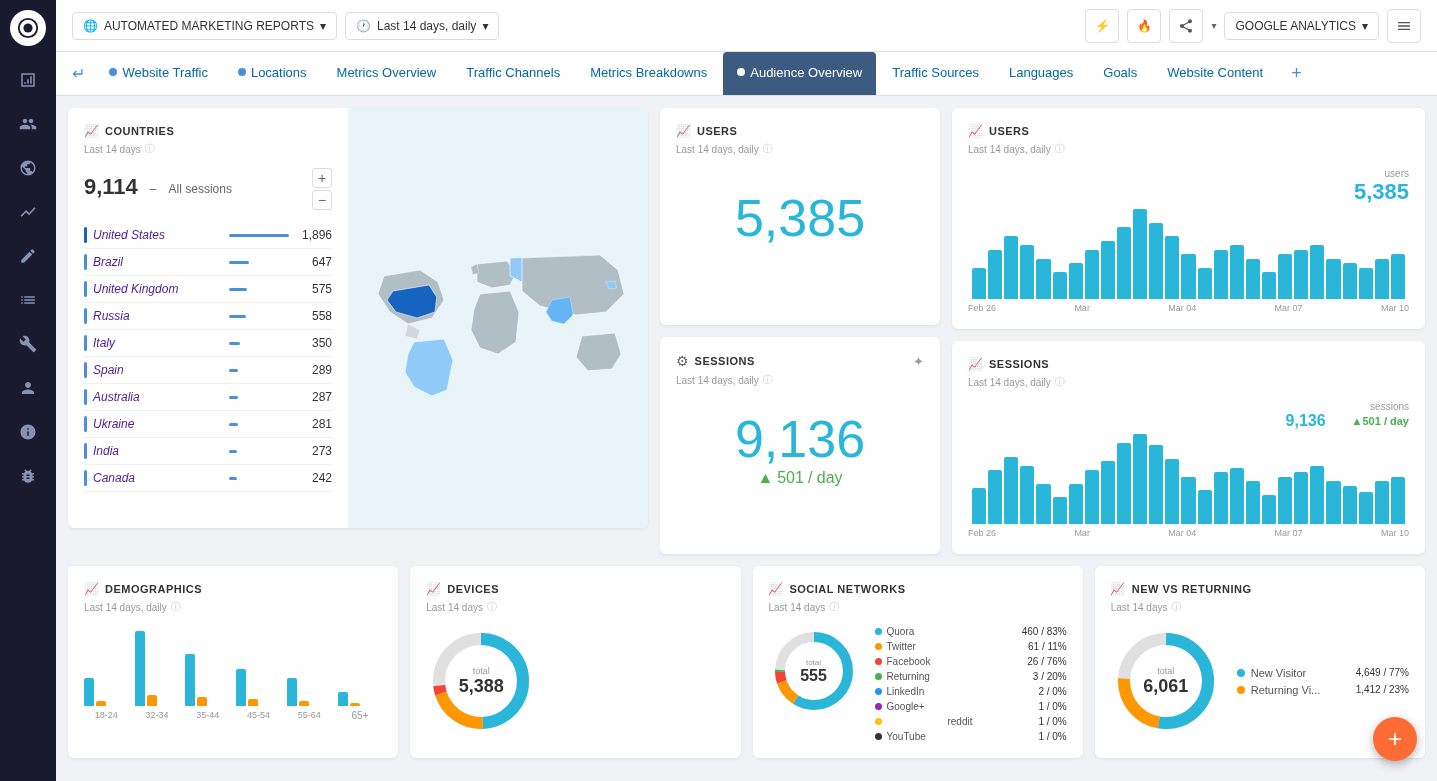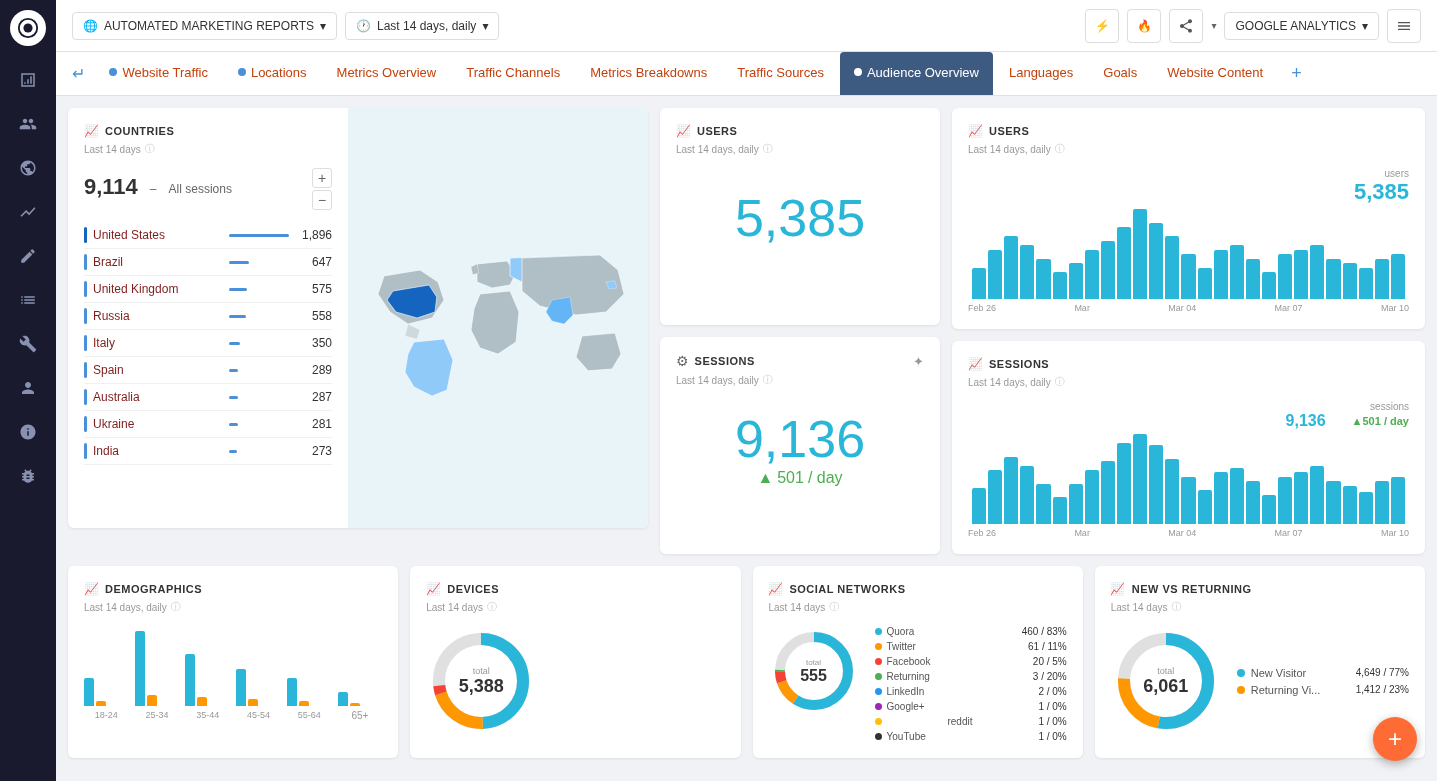--- a/index.html
+++ b/index.html
@@ -20,42 +20,42 @@
     .topbar-left { display: flex; align-items: center; gap: 8px; flex: 1; }
     .dropdown-btn { display: flex; align-items: center; gap: 6px; border: 1px solid #ddd; border-radius: 4px; padding: 6px 10px; cursor: pointer; font-size: 12px; background: #fff; white-space: nowrap; }
     .dropdown-btn .globe-icon { color: #4a90d9; }
     .dropdown-btn .clock-icon { color: #666; }
     .topbar-right { display: flex; align-items: center; gap: 8px; }
     .icon-btn { width: 34px; height: 34px; display: flex; align-items: center; justify-content: center; border-radius: 4px; cursor: pointer; color: #555; border: 1px solid #ddd; background: #fff; }
     .google-analytics-btn { display: flex; align-items: center; gap: 6px; border: 1px solid #ddd; border-radius: 4px; padding: 6px 10px; cursor: pointer; font-size: 12px; background: #fff; }
 
     
     .tabbar { background: #fff; display: flex; align-items: center; padding: 0 8px; height: 44px; border-bottom: 1px solid #e0e0e0; gap: 2px; flex-shrink: 0; overflow-x: auto; }
-    .tab-item { display: flex; align-items: center; gap: 5px; padding: 0 14px; height: 44px; cursor: pointer; font-size: 13px; color: #c2410c; border-bottom: 3px solid transparent; white-space: nowrap; }
+    .tab-item { display: flex; align-items: center; gap: 5px; padding: 0 14px; height: 44px; cursor: pointer; font-size: 13px; color: #0369a1; border-bottom: 3px solid transparent; white-space: nowrap; }
     .tab-item.active { color: #fff; background: #3d5a80; border-radius: 4px 4px 0 0; border-bottom: 3px solid #3d5a80; }
     .tab-dot { width: 8px; height: 8px; border-radius: 50%; flex-shrink: 0; }
     .tab-back { color: #4a90d9; font-size: 16px; padding: 0 8px; cursor: pointer; }
     .tab-add { color: #4a90d9; font-size: 18px; padding: 0 8px; cursor: pointer; margin-left: 4px; }
 
     
     .card { background: #fff; border-radius: 6px; padding: 16px; box-shadow: 0 1px 3px rgba(0,0,0,0.08); }
     .card-header { display: flex; align-items: center; gap: 6px; margin-bottom: 4px; }
     .card-title { font-size: 11px; font-weight: 700; letter-spacing: 0.5px; color: #333; text-transform: uppercase; }
     .card-subtitle { font-size: 10px; color: #999; display: flex; align-items: center; gap: 4px; margin-bottom: 12px; }
 
     
     .countries-card { grid-column: 1; grid-row: 1; display: flex; gap: 0; padding: 0; overflow: hidden; }
     .countries-left { padding: 16px; flex-shrink: 0; width: 280px; }
     .countries-right { flex: 1; position: relative; background: #f8f9fa; }
     .countries-total { font-size: 22px; font-weight: 700; color: #333; margin-bottom: 4px; }
     .total-row { display: flex; align-items: center; gap: 8px; margin-bottom: 12px; }
     .total-controls { display: flex; flex-direction: column; gap: 2px; margin-left: auto; }
     .ctrl-btn { width: 20px; height: 20px; border: 1px solid #ddd; background: #fff; cursor: pointer; display: flex; align-items: center; justify-content: center; font-size: 14px; color: #666; border-radius: 3px; }
     .country-row { display: flex; align-items: center; padding: 5px 0; border-bottom: 1px solid #f0f0f0; }
-    .country-name { flex: 1; color: #7f1d1d; font-size: 12px; cursor: pointer; }
+    .country-name { flex: 1; color: #4c1d95; font-size: 12px; cursor: pointer; font-style: italic; }
     .country-bar-wrap { width: 60px; margin: 0 8px; }
     .country-bar { height: 3px; background: #4a90d9; border-radius: 2px; }
     .country-val { width: 35px; text-align: right; font-size: 12px; color: #333; }
     .country-color-bar { width: 3px; height: 16px; margin-right: 6px; border-radius: 2px; }
 
     
     .bottom-row { grid-column: 1 / -1; display: grid; grid-template-columns: 1fr 1fr 1fr 1fr; gap: 12px; }
 
     
     .donut-container { display: flex; align-items: center; gap: 16px; margin-top: 12px; }
@@ -190,26 +190,26 @@
     </div>
     <div class="tab-item">
       <span>Metrics Overview</span>
     </div>
     <div class="tab-item">
       <span>Traffic Channels</span>
     </div>
     <div class="tab-item">
       <span>Metrics Breakdowns</span>
     </div>
-    <div class="tab-item">
-      <span>Traffic Sources</span>
-    </div>
     <div class="tab-item active">
       <span class="tab-dot" style="background:#fff;"></span>
       <span>Audience Overview</span>
+    </div>
+    <div class="tab-item">
+      <span>Traffic Sources</span>
     </div>
     <div class="tab-item">
       <span>Languages</span>
     </div>
     <div class="tab-item">
       <span>Goals</span>
     </div>
     <div class="tab-item">
       <span>Website Content</span>
     </div>
@@ -304,20 +304,28 @@
       </div>
       <span class="country-val">281</span>
     </div>
               <div class="country-row">
       <div class="country-color-bar" style="background:#4a90d9;"></div>
       <span class="country-name">India</span>
       <div class="country-bar-wrap">
         <div class="country-bar" style="width:14%;"></div>
       </div>
       <span class="country-val">273</span>
+    </div>
+              <div class="country-row">
+      <div class="country-color-bar" style="background:#4a90d9;"></div>
+      <span class="country-name">Canada</span>
+      <div class="country-bar-wrap">
+        <div class="country-bar" style="width:13%;"></div>
+      </div>
+      <span class="country-val">242</span>
     </div>
             </div>
         </div>
         <div class="countries-right">
           
           <svg viewBox="0 0 500 300" width="100%" height="100%" xmlns="http://www.w3.org/2000/svg" style="background:#e8f4f8;">
 
             <path d="M60,80 L120,70 L150,90 L160,120 L140,150 L100,160 L70,140 L50,110 Z" fill="#b0bec5" stroke="#fff" stroke-width="1"></path>
 
             <path d="M75,105 L135,95 L148,115 L145,140 L115,150 L80,140 L65,120 Z" fill="#1565c0" stroke="#fff" stroke-width="1"></path>
@@ -519,21 +527,21 @@
       <div style="width:10px;background:#29b6d8;border-radius:2px 2px 0 0;height:28.125px;"></div>
       <div style="width:10px;background:#ff9800;border-radius:2px 2px 0 0;height:4.6875px;"></div>
     </div>
             <div style="display: flex; gap: 2px; align-items: flex-end; flex: 1 1 0%;">
       <div style="width:10px;background:#29b6d8;border-radius:2px 2px 0 0;height:14.0625px;"></div>
       <div style="width:10px;background:#ff9800;border-radius:2px 2px 0 0;height:2.8125px;"></div>
     </div>
           </div>
         <div id="demo-labels" style="display:flex;gap:6px;margin-top:4px;">
             <div style="font-size: 9px; color: rgb(153, 153, 153); text-align: center; flex: 1 1 0%;">18-24</div>
-            <div style="font-size: 9px; color: rgb(153, 153, 153); text-align: center; flex: 1 1 0%;">25-34</div>
+            <div style="font-size: 9px; color: rgb(153, 153, 153); text-align: center; flex: 1 1 0%;">32-34</div>
             <div style="font-size: 9px; color: rgb(153, 153, 153); text-align: center; flex: 1 1 0%;">35-44</div>
             <div style="font-size: 9px; color: rgb(153, 153, 153); text-align: center; flex: 1 1 0%;">45-54</div>
             <div style="font-size: 9px; color: rgb(153, 153, 153); text-align: center; flex: 1 1 0%;">55-64</div>
             <div style="font-size: 10px; color: rgb(153, 153, 153); text-align: center; flex: 1 1 0%;">65+</div>
           </div>
       </div>
 
       <div class="card">
         <div class="card-header">
           <span style="color:#ff6b35;">📈</span>
@@ -589,21 +597,21 @@
       <span style="color:#333;white-space:nowrap;">460 / 83%</span>
     </div>
               <div style="display: flex; align-items: center; gap: 5px; font-size: 10px;">
       <span style="width:7px;height:7px;border-radius:50%;background:#ff9800;flex-shrink:0;display:inline-block;"></span>
       <span style="flex:1;color:#555;">Twitter</span>
       <span style="color:#333;white-space:nowrap;">61 / 11%</span>
     </div>
               <div style="display: flex; align-items: center; gap: 5px; font-size: 10px;">
       <span style="width:7px;height:7px;border-radius:50%;background:#f44336;flex-shrink:0;display:inline-block;"></span>
       <span style="flex:1;color:#555;">Facebook</span>
-      <span style="color:#333;white-space:nowrap;">20 /   5%</span>
+      <span style="color:#333;white-space:nowrap;">26 /   76%</span>
     </div>
               <div style="display: flex; align-items: center; gap: 5px; font-size: 10px;">
       <span style="width:7px;height:7px;border-radius:50%;background:#4caf50;flex-shrink:0;display:inline-block;"></span>
       <span style="flex:1;color:#555;">Returning</span>
       <span style="color:#333;white-space:nowrap;">3 /   20%</span>
     </div>
               <div style="display: flex; align-items: center; gap: 5px; font-size: 10px;">
       <span style="width:7px;height:7px;border-radius:50%;background:#2196f3;flex-shrink:0;display:inline-block;"></span>
       <span style="flex:1;color:#555;">LinkedIn</span>
       <span style="color:#333;white-space:nowrap;">2 /   0%</span>

